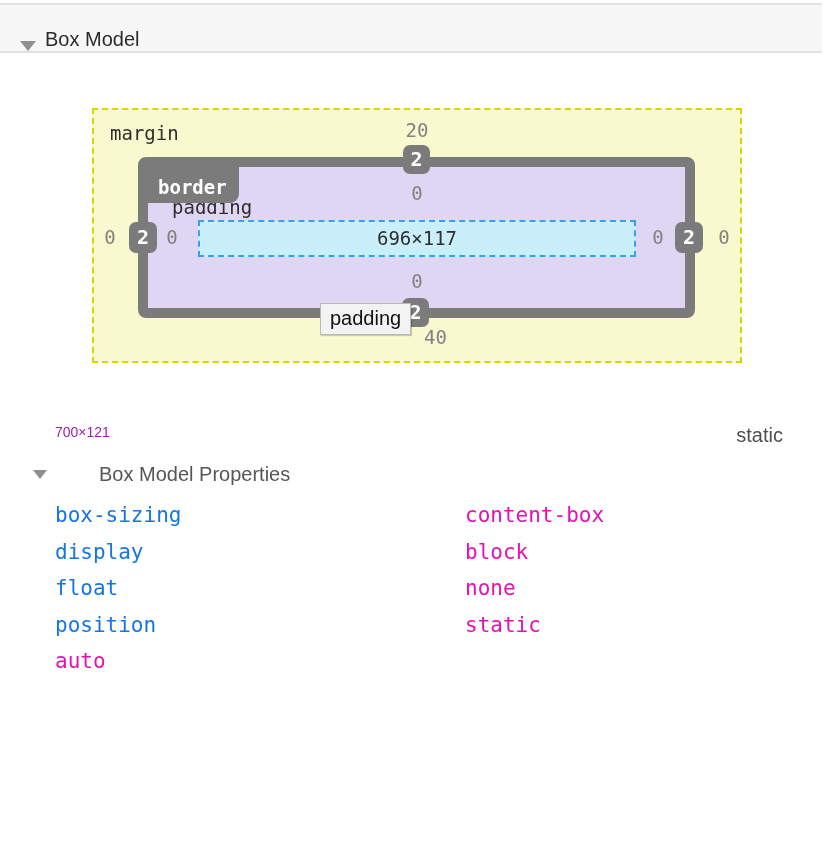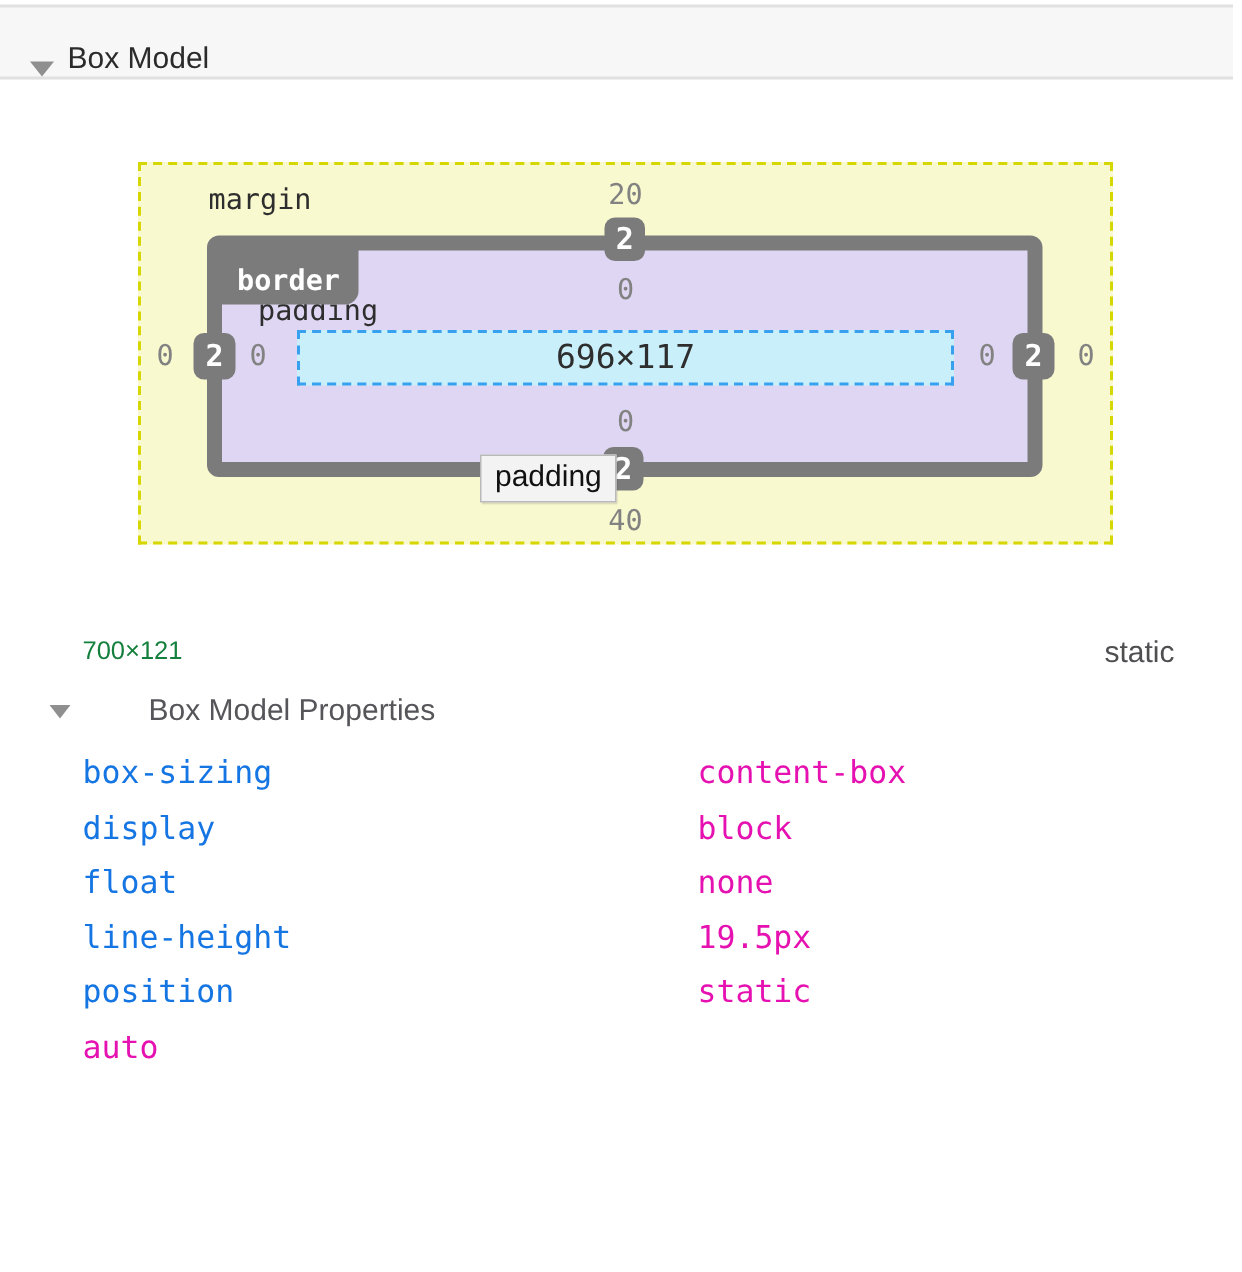--- a/index.html
+++ b/index.html
@@ -13,59 +13,59 @@
   .tri-down{width:0;height:0;border-left:8px solid transparent;
     border-right:8px solid transparent;border-top:10px solid #8f8f8f;}
   .section-header .tri-down{margin-left:20px;}
   .section-title{margin-left:9px;font-size:20px;color:#2b2b2b;}
 
   
   .margin-box{position:absolute;left:92px;top:108px;width:646px;height:251px;
     background:#f9f9cf;border:2px dashed #d6d600;}
   .dlabel{position:absolute;font-family:"DejaVu Sans Mono",monospace;
     font-size:19px;color:#2e2e2e;white-space:nowrap;}
-  .margin-label{left:16px;top:12px;margin-left:29px;}
+  .margin-label{left:16px;top:12px;}
   .padding-label{left:78px;top:86px;}
 
   .border-box{position:absolute;left:44px;top:47px;width:537px;height:141px;
     border:10px solid #7b7b7b;border-radius:8px;background:#ded6f2;}
   .border-label{position:absolute;left:54px;top:48px;height:27px;line-height:27px;
     padding:16px 12px 2px 10px;background:#7b7b7b;color:#ffffff;
     font-family:"DejaVu Sans Mono",monospace;font-size:19px;font-weight:bold;
     border-radius:0 0 9px 0;z-index:2;}
 
   .content-box{position:absolute;left:104px;top:110px;width:434px;height:33px;
     background:#c9effb;border:2px dashed #38a1ef;text-align:center;line-height:33px;
-    font-family:"DejaVu Sans Mono",monospace;font-size:22px;color:#2e2e2e;}
+    font-family:"DejaVu Sans Mono",monospace;font-size:19px;color:#2e2e2e;}
 
   .dval{position:absolute;width:60px;text-align:center;
     font-family:"DejaVu Sans Mono",monospace;font-size:19px;color:#828282;
     line-height:20px;}
   .v-top-margin{left:293px;top:10px;}
   .v-top-padding{left:293px;top:73px;}
   .v-bottom-padding{left:293px;top:161px;}
-  .v-bottom-margin{left:293px;top:227px;}
+  .v-bottom-margin{left:293px;top:217px;text-align:right;}
   .v-mid{width:30px;top:117px;}
   .v-ml{left:1px;}  .v-pl{left:63px;}  .v-pr{left:549px;}  .v-mr{left:615px;}
 
   .badge{position:absolute;background:#7b7b7b;color:#ffffff;border-radius:7px;
     font-family:"DejaVu Sans Mono",monospace;font-size:20px;font-weight:bold;
     text-align:center;z-index:3;}
   .b-top{left:309px;top:35px;width:27px;height:29px;line-height:29px;}
   .b-bottom{left:308px;top:188px;width:27px;height:29px;line-height:29px;}
   .b-left{left:35px;top:112px;width:28px;height:31px;line-height:31px;}
   .b-right{left:581px;top:112px;width:28px;height:31px;line-height:31px;}
 
   .tooltip{position:absolute;left:226px;top:193px;height:26px;line-height:26px;
     padding:1px 9px 3px 9px;background:#f3f3f3;border:1px solid #b9b9b9;
     box-shadow:1px 1px 1px rgba(0,0,0,0.18);font-size:20px;color:#111111;
     z-index:6;white-space:nowrap;}
 
   
-  .dims{position:absolute;left:55px;top:424px;font-size:17px;color:#15803d;}
+  .dims{position:absolute;left:55px;top:424px;font-size:14px;color:#a21caf;}
   .pos{position:absolute;right:45px;top:424px;font-size:20px;color:#4f4f52;}
 
   
   .props-header{position:absolute;left:33px;top:463px;display:flex;align-items:center;gap:44px;}
   .props-header .tri-down{border-left-width:7px;border-right-width:7px;
     border-top-width:9px;}
   .props-title{margin-left:8px;font-size:20px;color:#56565a;}
   .props-list{position:absolute;left:55px;top:503px;width:720px;}
   .prop-row{display:flex;height:36.5px;align-items:flex-start;
     font-family:"DejaVu Sans Mono",monospace;font-size:21px;line-height:25px;}
@@ -124,24 +124,20 @@
     </div>
     <div class="prop-row">
       <span class="prop-name">display</span>
       <span class="prop-value">block</span>
     </div>
     <div class="prop-row">
       <span class="prop-name">float</span>
       <span class="prop-value">none</span>
     </div>
     <div class="prop-row">
-      <span class="prop-name">line-height</span>
-      <span class="prop-value">19.5px</span>
-    </div>
-    <div class="prop-row">
       <span class="prop-name">position</span>
       <span class="prop-value">static</span>
     </div>
     <div class="prop-row">
       <span class="prop-value">auto</span>
     </div>
   </div>
 
 </div>
 

